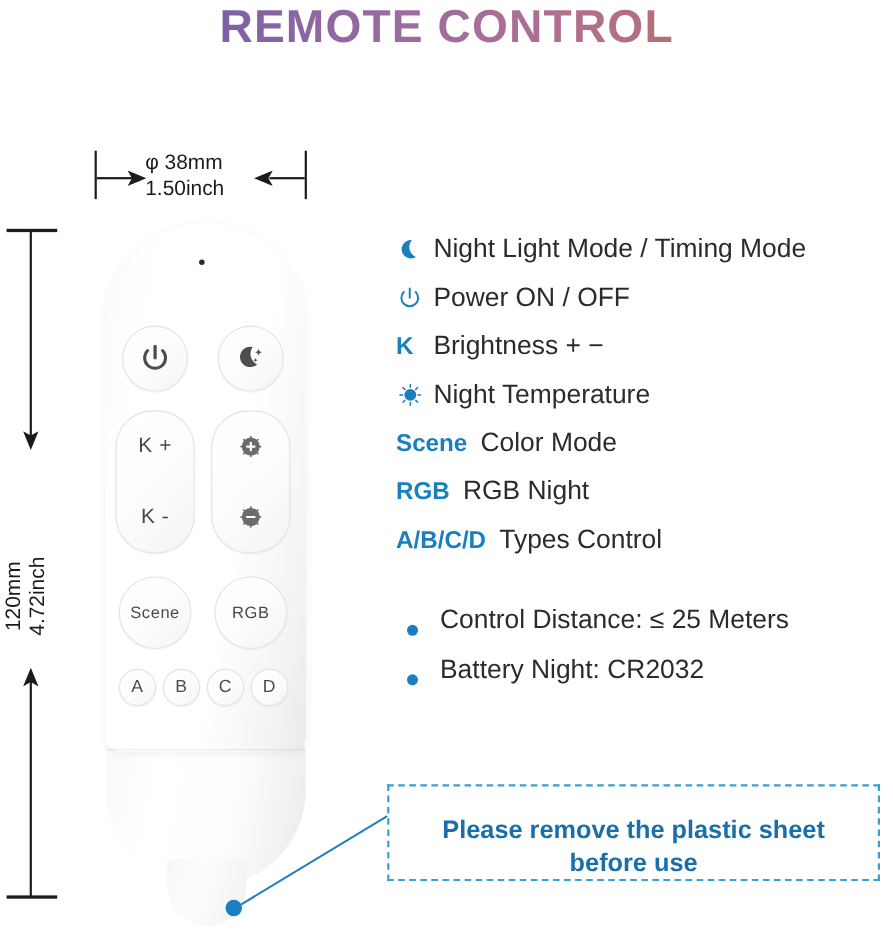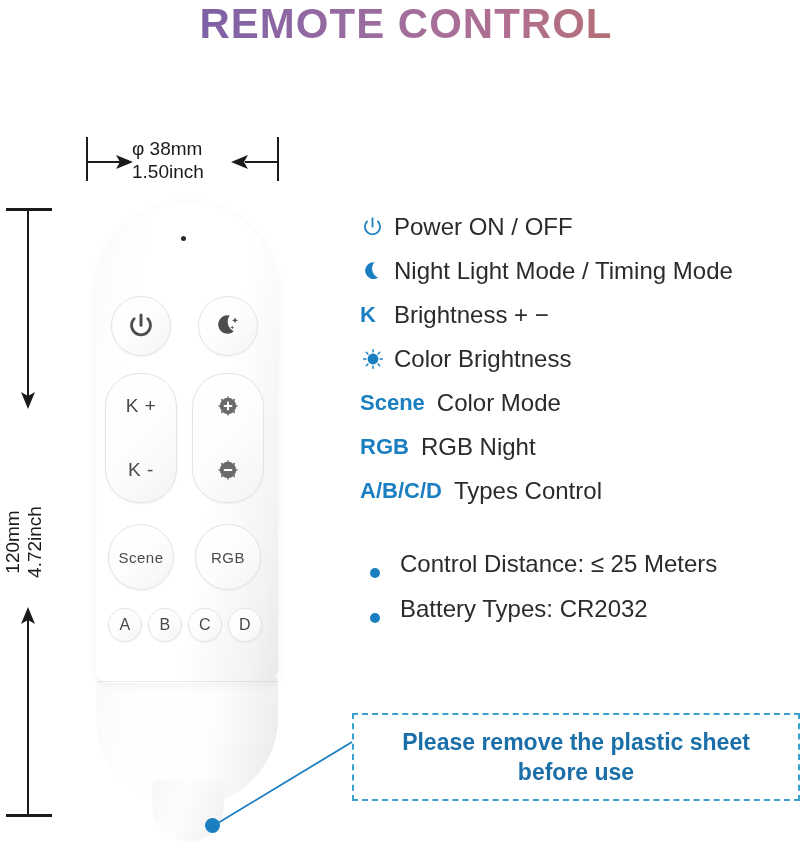--- a/index.html
+++ b/index.html
@@ -92,21 +92,21 @@
 
   .bullets{margin-top:20px;}
   .b-row{display:flex;align-items:flex-end;min-height:45px;}
   .b-dot{width:10px;height:10px;border-radius:50%;background:#1a7fc1;margin-left:10px;margin-right:20px;flex:0 0 10px;}
   .b-txt{font-size:24px;color:#2b2b2b;white-space:nowrap;}
 
   
   #callout{
     position:absolute;left:352px;top:713px;width:444px;height:84px;
     border:2px dashed #3aa0cf;
-    display:flex;align-items:center;justify-content:center;
+    display:flex;align-items:flex-end;justify-content:center;
     text-align:center;
   }
   #callout-text{
     font-size:23px;font-weight:bold;color:#1b6fa8;line-height:30px;
     padding:0 14px;
   }
   #leader-dot{
     position:absolute;left:205px;top:818px;width:15px;height:15px;border-radius:50%;
     background:#1a7fc1;
   }
@@ -227,53 +227,53 @@
   <div class="btn round" style="left:228px;top:608px;width:32px;height:32px;">
     <span class="btn-label tiny">D</span>
   </div>
 </div>
 
 <div id="legend">
 
   <div class="leg-row">
     <span class="leg-ico">
       <svg width="25" height="25" viewBox="0 0 24 24">
+        <path d="M17.4 17.8a8 8 0 1 1-3.6-14.6 9.3 9.3 0 0 0 3.6 14.6z" fill="#1a7fc1"></path>
+      </svg>
+    </span>
+    <span class="leg-txt">Night Light Mode / Timing Mode</span>
+  </div>
+
+  <div class="leg-row">
+    <span class="leg-ico">
+      <svg width="25" height="25" viewBox="0 0 24 24">
         <path d="M12 3.2 V11.2" stroke="#1a7fc1" stroke-width="1.7" stroke-linecap="round" fill="none"></path>
         <path d="M6.8 6.2 A7.3 7.3 0 1 0 17.2 6.2" stroke="#1a7fc1" stroke-width="1.7" fill="none" stroke-linecap="round"></path>
       </svg>
     </span>
     <span class="leg-txt">Power ON / OFF</span>
-  </div>
-
-  <div class="leg-row">
-    <span class="leg-ico">
-      <svg width="25" height="25" viewBox="0 0 24 24">
-        <path d="M17.4 17.8a8 8 0 1 1-3.6-14.6 9.3 9.3 0 0 0 3.6 14.6z" fill="#1a7fc1"></path>
-      </svg>
-    </span>
-    <span class="leg-txt">Night Light Mode / Timing Mode</span>
   </div>
 
   <div class="leg-row">
     <span class="leg-ico">
       <span class="leg-key">K</span>
     </span>
     <span class="leg-txt">Brightness + −</span>
   </div>
 
   <div class="leg-row">
     <span class="leg-ico">
       <svg width="26" height="26" viewBox="0 0 26 26">
         <circle cx="13" cy="13" r="5.4" fill="#1a7fc1"></circle>
         <path d="M13 3.6 V6 M13 20 V22.4 M3.6 13 H6 M20 13 H22.4
                  M6.3 6.3 L8 8 M18 18 L19.7 19.7
                  M19.7 6.3 L18 8 M8 18 L6.3 19.7" stroke="#1a7fc1" stroke-width="1.4" stroke-linecap="round"></path>
       </svg>
     </span>
-    <span class="leg-txt">Color Brightness</span>
+    <span class="leg-txt">Night Temperature</span>
   </div>
 
   <div class="leg-row">
     <span class="leg-key leg-key-wide">Scene</span>
     <span class="leg-txt">Color Mode</span>
   </div>
 
   <div class="leg-row">
     <span class="leg-key leg-key-wide">RGB</span>
     <span class="leg-txt">RGB Night</span>
@@ -284,21 +284,21 @@
     <span class="leg-txt">Types Control</span>
   </div>
 
   <div class="bullets">
     <div class="b-row">
       <span class="b-dot"></span>
       <span class="b-txt">Control Distance: ≤ 25 Meters</span>
     </div>
     <div class="b-row">
       <span class="b-dot"></span>
-      <span class="b-txt">Battery Types:  CR2032</span>
+      <span class="b-txt">Battery Night:  CR2032</span>
     </div>
   </div>
 </div>
 
 <svg class="abs" style="left:0;top:0;pointer-events:none;" width="812" height="850">
   <line x1="213" y1="826" x2="352" y2="742" stroke="#1a7fc1" stroke-width="1.8"></line>
 </svg>
 <div id="leader-dot"></div>
 
 <div id="callout">

